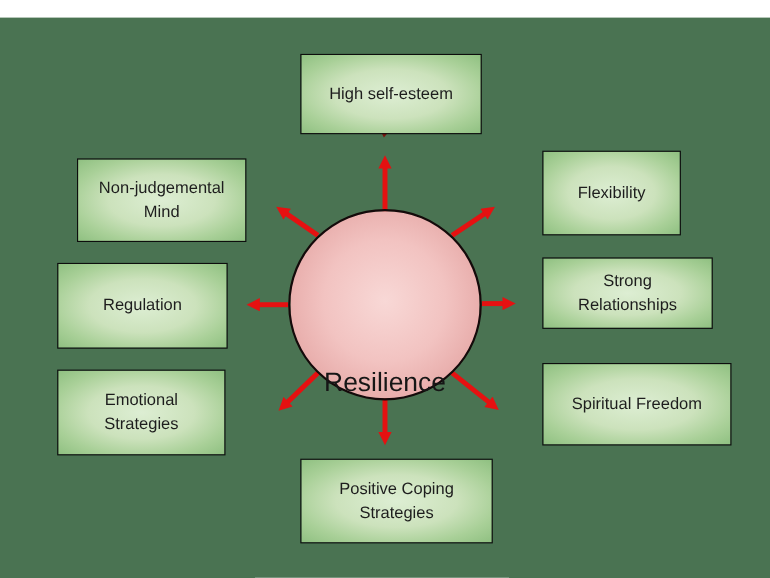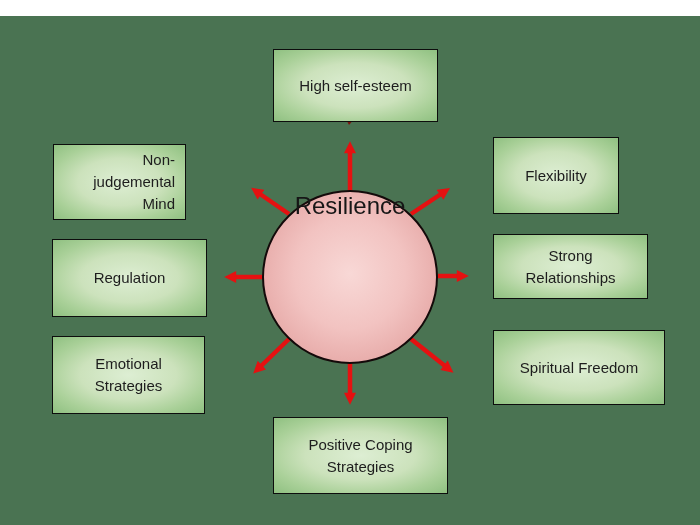--- a/index.html
+++ b/index.html
@@ -24,35 +24,35 @@
     text-align:center;
     padding:0 10px;
     box-sizing:border-box;
     background:radial-gradient(ellipse at 50% 50%, #ddeed3 0%, #cce2bc 45%, #a9d098 75%, #8fc081 100%);
     border:1.5px solid #0d0d0d;
     color:#1d1d1d;
     font-size:15px;
     line-height:22px;
   }
   .node-high{left:273px;top:33px;width:165px;height:73px;}
-  .node-nonjudgemental{left:53px;top:128px;width:133px;height:76px;text-align:right;}
+  .node-nonjudgemental{left:70px;top:128px;width:154px;height:76px;}
   .node-mindfulness{left:52px;top:223px;width:155px;height:78px;}
   .node-emotional{left:52px;top:320px;width:153px;height:78px;}
   .node-flexibility{left:493px;top:121px;width:126px;height:77px;}
   .node-strong{left:493px;top:218px;width:155px;height:65px;}
   .node-spiritual{left:493px;top:314px;width:172px;height:75px;}
   .node-positive{left:273px;top:401px;width:175px;height:77px;}
   .center-circle{
     position:absolute;
     left:262px;top:174px;width:176px;height:174px;
     border-radius:50%;
     background:radial-gradient(circle at 50% 48%, #f8d8d6 0%, #f2c3c1 45%, #e7aba9 75%, #dc9a97 100%);
     border:2px solid #140a0a;
     box-sizing:border-box;
-    display:flex;align-items:flex-start;justify-content:center;
+    display:flex;align-items:flex-end;justify-content:center;
     color:#161616;
     font-size:24px;
   }
 </style>
 </head>
 <body>
 
 <div class="stage" style="background: rgb(74, 115, 82); margin-top: 16px;">
 
   <svg class="arrow-layer" viewBox="0 0 700 525">

